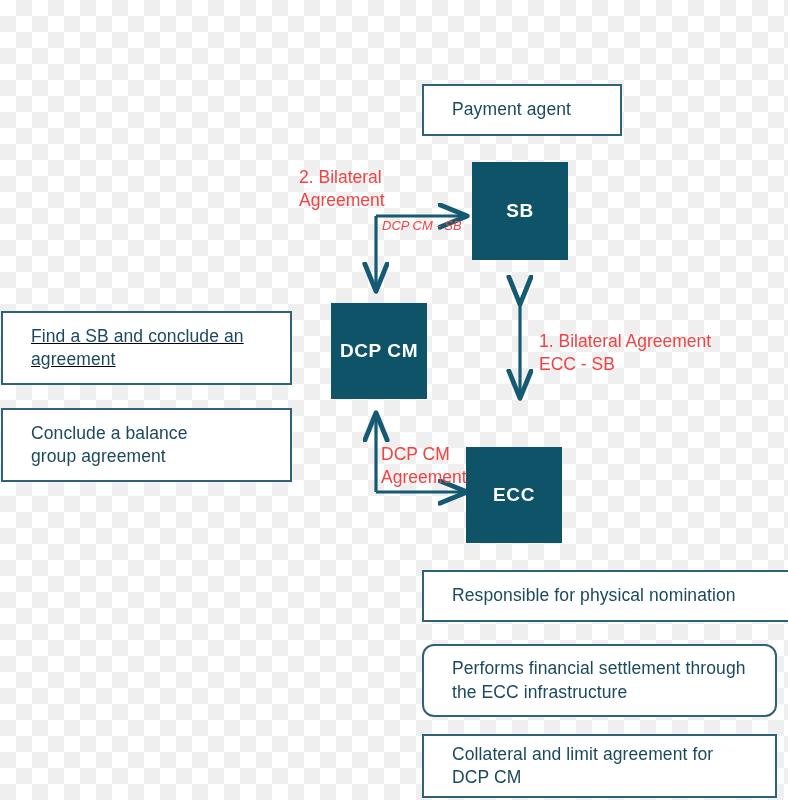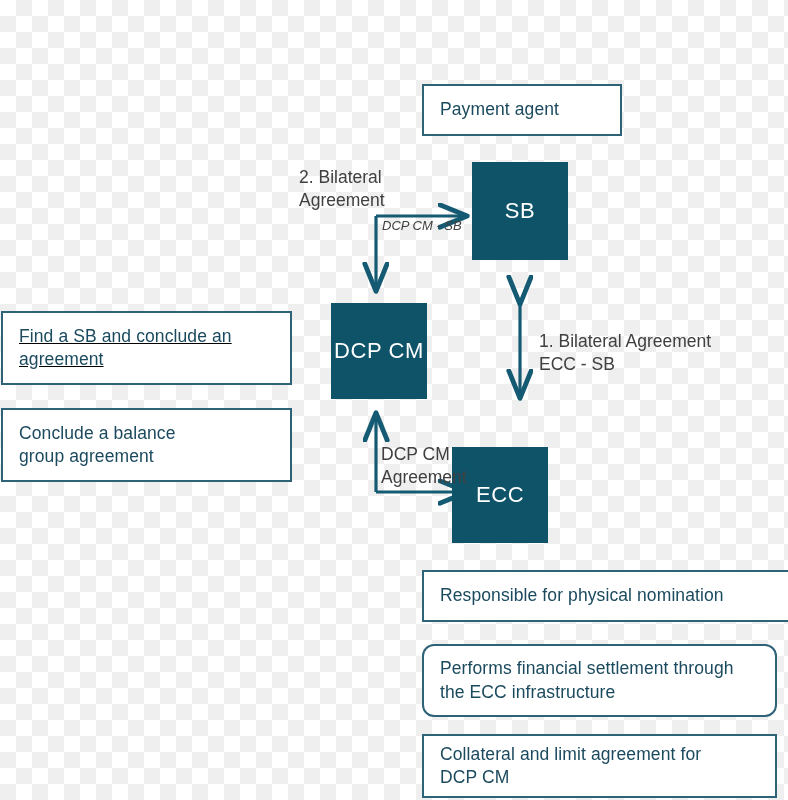--- a/index.html
+++ b/index.html
@@ -25,50 +25,50 @@
   }
 
   
   .obox {
     position: absolute;
     box-sizing: border-box;
     background: #ffffff;
     border: 2px solid #2e6277;
     display: flex;
     align-items: center;
-    padding: 0 16px;
+    padding: 0 28px;
   }
   .obox .txt {
     color: #1b4a5e;
     font-size: 17.5px;
     line-height: 1.32;
     letter-spacing: 0.1px;
     white-space: pre-line;
   }
 
   
   .node {
     position: absolute;
     box-sizing: border-box;
     background: #0f5369;
     display: flex;
     align-items: center;
     justify-content: center;
   }
   .node .txt {
     color: #ffffff;
-    font-size: 22px;
-    font-weight: normal;
+    font-size: 19px;
+    font-weight: bold;
     letter-spacing: 0.6px;
   }
 
   
   .label {
     position: absolute;
-    color: #404040;
+    color: #ef4444;
     white-space: pre-line;
   }
   .label.big { font-size: 17.5px; line-height: 1.3; }
   .label.small { font-size: 13px; line-height: 1.3; font-style: italic; }
 
   
   #arrows {
     position: absolute;
     left: 0; top: 0;
     width: 788px;
@@ -108,21 +108,21 @@
   </div>
 
   <div class="node" style="left:472px; top:162px; width:96px; height:98px;">
     <span class="txt">SB</span>
   </div>
 
   <div class="node" style="left:331px; top:303px; width:96px; height:96px;">
     <span class="txt">DCP CM</span>
   </div>
 
-  <div class="node" style="left:452px; top:447px; width:96px; height:96px;">
+  <div class="node" style="left:466px; top:447px; width:96px; height:96px;">
     <span class="txt">ECC</span>
   </div>
 
 
   <div class="obox" style="left:1px; top:311px; width:291px; height:74px;text-decoration:underline;">
     <span class="txt">Find a SB and conclude an
 agreement</span>
   </div>
 
   <div class="obox" style="left:1px; top:408px; width:291px; height:74px;">

